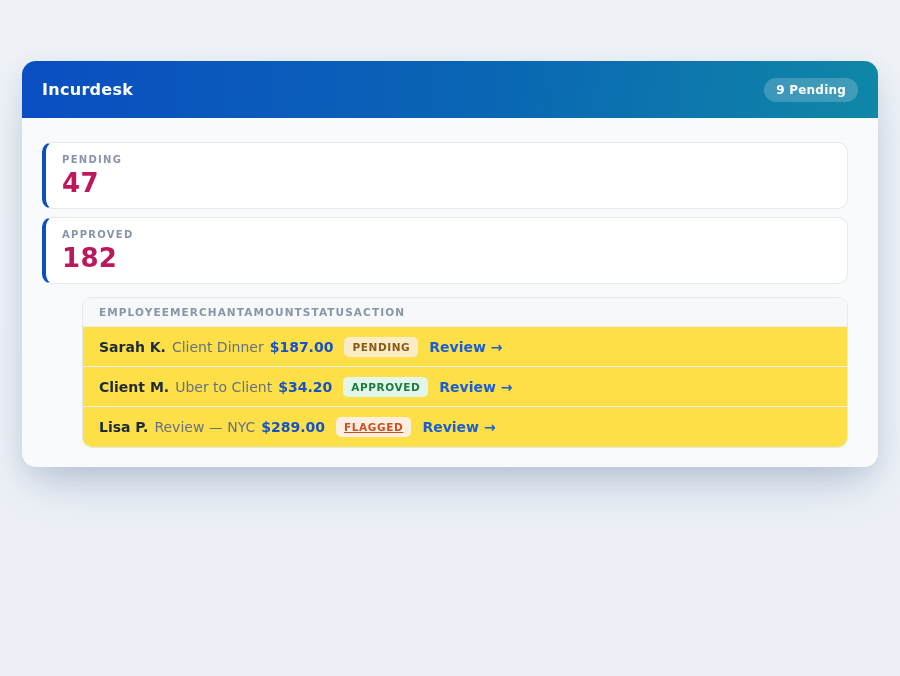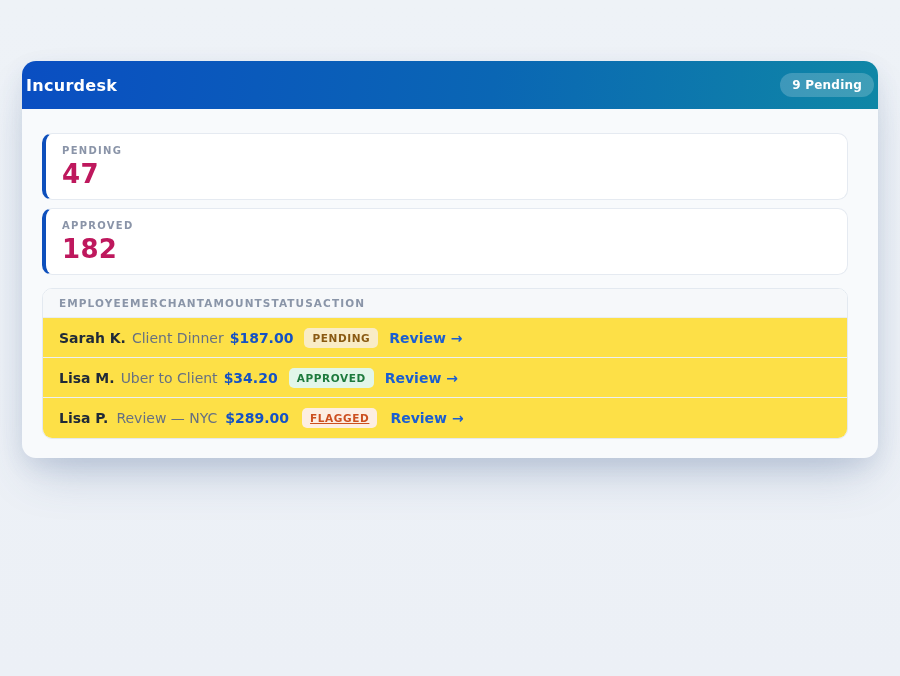--- a/index.html
+++ b/index.html
@@ -19,26 +19,26 @@
     position: absolute;
     left: 22px;
     top: 61px;
     width: 856px;
     border-radius: 14px;
     background: #f8fafc;
     box-shadow: 0 24px 48px -12px rgba(56, 88, 140, 0.28), 0 8px 22px rgba(56, 88, 140, 0.10);
     overflow: hidden;
   }
   .app-header {
-    height: 48px;
+    height: 57px;
     background: linear-gradient(95deg, #0a4ec2 0%, #0a66b4 55%, #0f87a6 100%);
     display: flex;
     align-items: center;
     justify-content: space-between;
-    padding: 0 4px;
+    padding: 0 20px;
   }
   .app-title {
     color: #ffffff;
     font-size: 16px;
     font-weight: 700;
     letter-spacing: 0.3px;
   }
   .header-badge {
     background: rgba(255, 255, 255, 0.20);
     color: #ffffff;
@@ -74,20 +74,21 @@
     color: #be185d;
     letter-spacing: 0.3px;
   }
   .stat-card.accent-green .stat-value { color: #149e60; }
   .expense-table {
     margin-top: 13px;
     background: #ffffff;
     border: 1px solid #e3e9f0;
     border-radius: 10px;
     overflow: hidden;
+    margin-left: 40px;
   }
   .table-header {
     background: #f6f8fa;
     border-bottom: 1px solid #e8edf2;
     padding: 8px 16px;
     font-size: 10.5px;
     font-weight: 700;
     letter-spacing: 1.1px;
     color: #8a95a8;
     line-height: 12px;
@@ -96,21 +97,21 @@
   .table-row {
     display: flex;
     align-items: center;
     padding: 0 16px;
     height: 40px;
     border-bottom: 1px solid #eceff4;
     font-size: 14px;
     gap: 6px;
     background: #fde047;
   }
-  .table-row:last-child { border-bottom: none; gap: 8px; }
+  .table-row:last-child { border-bottom: none; }
   .cell-employee { font-weight: 700; color: #1f2a38; }
   .cell-merchant { color: #667082; }
   .cell-amount { font-weight: 700; color: #1552c4; }
   .status-badge {
     font-size: 10.5px;
     font-weight: 700;
     letter-spacing: 0.6px;
     padding: 4px 8px;
     border-radius: 5px;
     margin: 0 5px;
@@ -158,21 +159,21 @@
 
         <div class="table-row">
           <span class="cell-employee">Sarah K.</span>
           <span class="cell-merchant">Client Dinner</span>
           <span class="cell-amount">$187.00</span>
           <span class="status-badge pending">PENDING</span>
           <a class="review-link">Review →</a>
         </div>
 
         <div class="table-row">
-          <span class="cell-employee">Lisa M.</span>
+          <span class="cell-employee">Client M.</span>
           <span class="cell-merchant">Uber to Client</span>
           <span class="cell-amount">$34.20</span>
           <span class="status-badge approved">APPROVED</span>
           <a class="review-link">Review →</a>
         </div>
 
         <div class="table-row">
           <span class="cell-employee">Lisa P.</span>
           <span class="cell-merchant">Review — NYC</span>
           <span class="cell-amount">$289.00</span>

